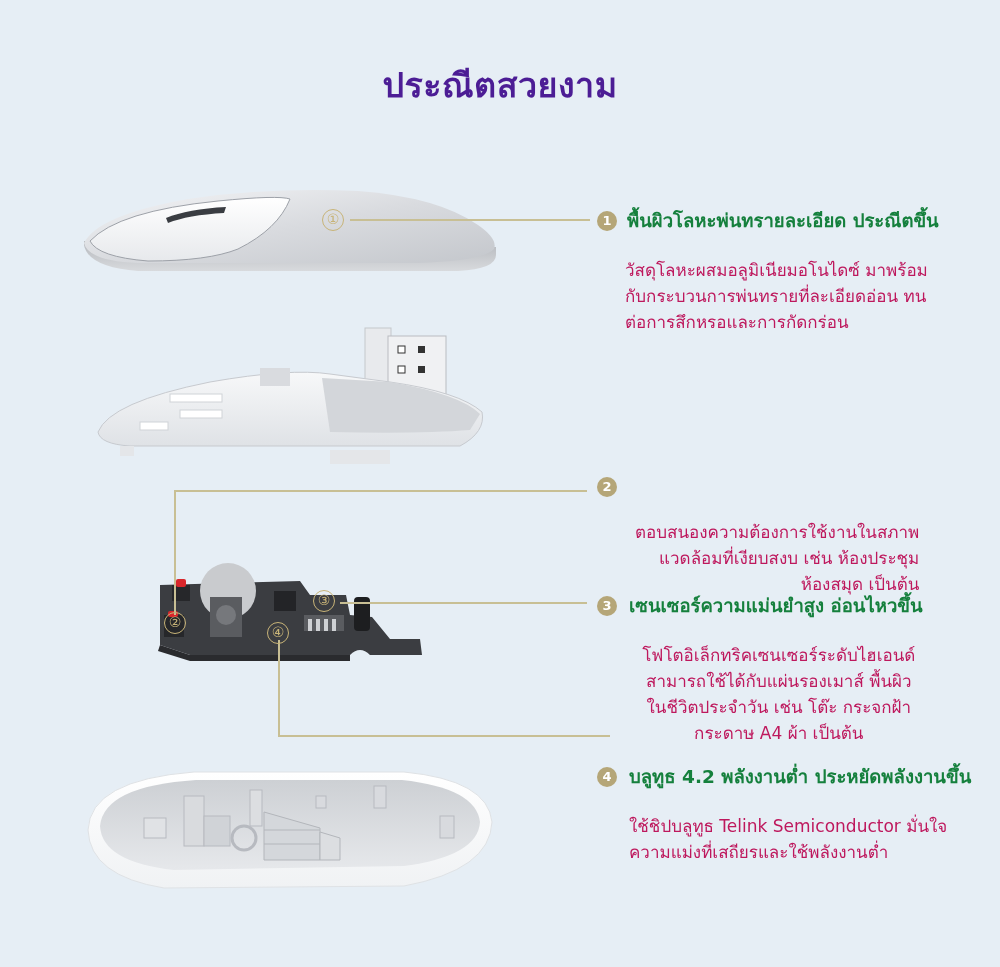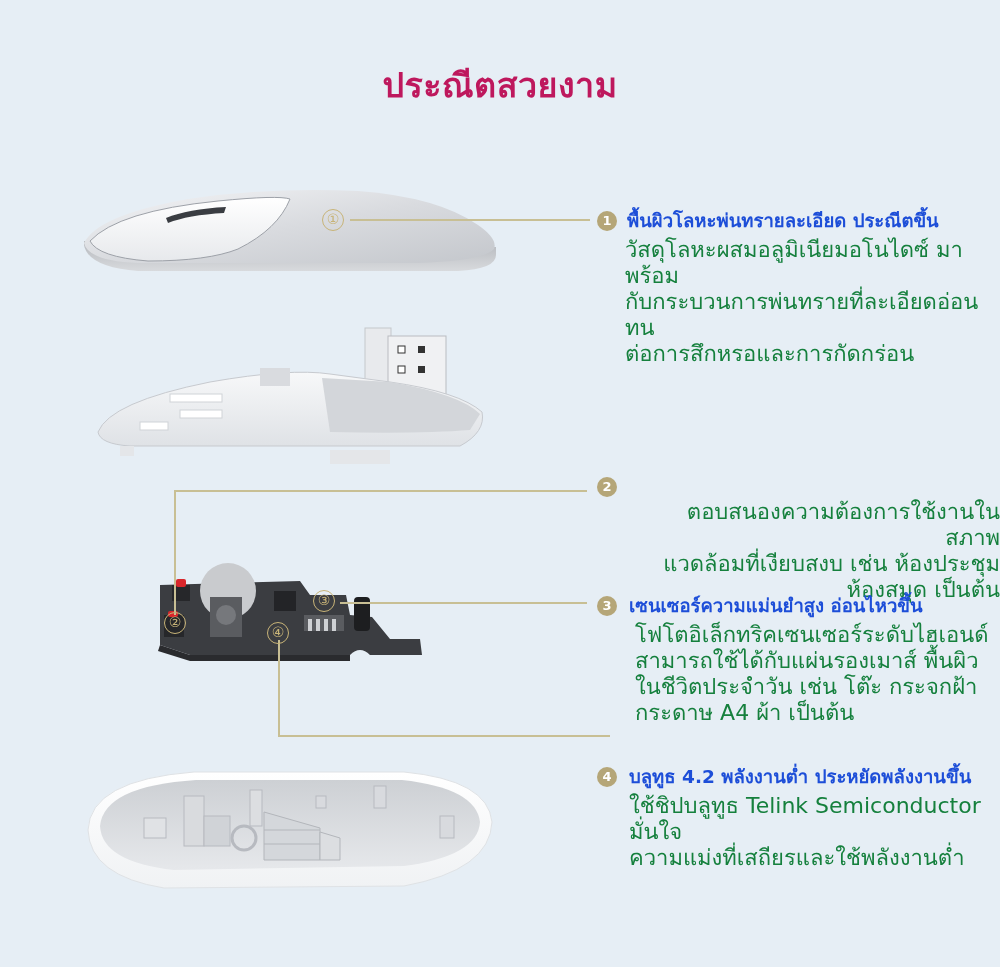--- a/index.html
+++ b/index.html
@@ -9,21 +9,21 @@
     font-family: "DejaVu Sans", "Liberation Sans", sans-serif;
     color: #222;
     position: relative;
   }
   .page-title {
     position: absolute;
     left: 0; width: 1000px; top: 58px;
     text-align: center;
     font-size: 34px;
     font-weight: bold;
-    color: #be185d;
+    color: #4c1d95;
     letter-spacing: 0.5px;
   }
   .illus { position: absolute; }
   .callout-line { position: absolute; background: #c8bf94; }
   .marker {
     position: absolute;
     width: 22px; height: 22px;
     border: 1.5px solid #c8b478;
     border-radius: 50%;
     color: #c8b478;
@@ -41,29 +41,29 @@
     color: #fff;
     font-size: 13px;
     font-weight: bold;
     line-height: 20px;
     text-align: center;
     flex-shrink: 0;
   }
   .feature-title {
     font-size: 18.5px;
     font-weight: bold;
-    color: #1d4ed8;
+    color: #15803d;
     margin-left: 12px;
     white-space: nowrap;
   }
   .feature-desc {
-    font-size: 22px;
-    color: #15803d;
+    font-size: 17px;
+    color: #be185d;
     line-height: 26px;
-    margin-top: 2px;
+    margin-top: 22px;
     white-space: pre-line;
   }
 </style>
 </head>
 <body>
 
 <h1 class="page-title">ประณีตสวยงาม</h1>
 
 <svg class="illus" style="left:78px;top:185px;" width="430" height="100" viewBox="0 0 430 100">
   <defs>
@@ -185,21 +185,21 @@
   <div class="feature-desc" style="margin-left:38px;text-align:right;">ตอบสนองความต้องการใช้งานในสภาพ
 แวดล้อมที่เงียบสงบ เช่น ห้องประชุม
 ห้องสมุด เป็นต้น</div>
 </div>
 
 <div class="feature" style="left:597px;top:591px;">
   <div class="feature-head">
     <span class="badge">3</span>
     <span class="feature-title" style="">เซนเซอร์ความแม่นยำสูง อ่อนไหวขึ้น</span>
   </div>
-  <div class="feature-desc" style="margin-left:38px;">โฟโตอิเล็กทริคเซนเซอร์ระดับไฮเอนด์
+  <div class="feature-desc" style="margin-left:38px;text-align:center;">โฟโตอิเล็กทริคเซนเซอร์ระดับไฮเอนด์
 สามารถใช้ได้กับแผ่นรองเมาส์ พื้นผิว
 ในชีวิตประจำวัน เช่น โต๊ะ กระจกฝ้า
 กระดาษ A4 ผ้า เป็นต้น</div>
 </div>
 
 <div class="feature" style="left:597px;top:762px;">
   <div class="feature-head">
     <span class="badge">4</span>
     <span class="feature-title" style="">บลูทูธ 4.2 พลังงานต่ำ ประหยัดพลังงานขึ้น</span>
   </div>

